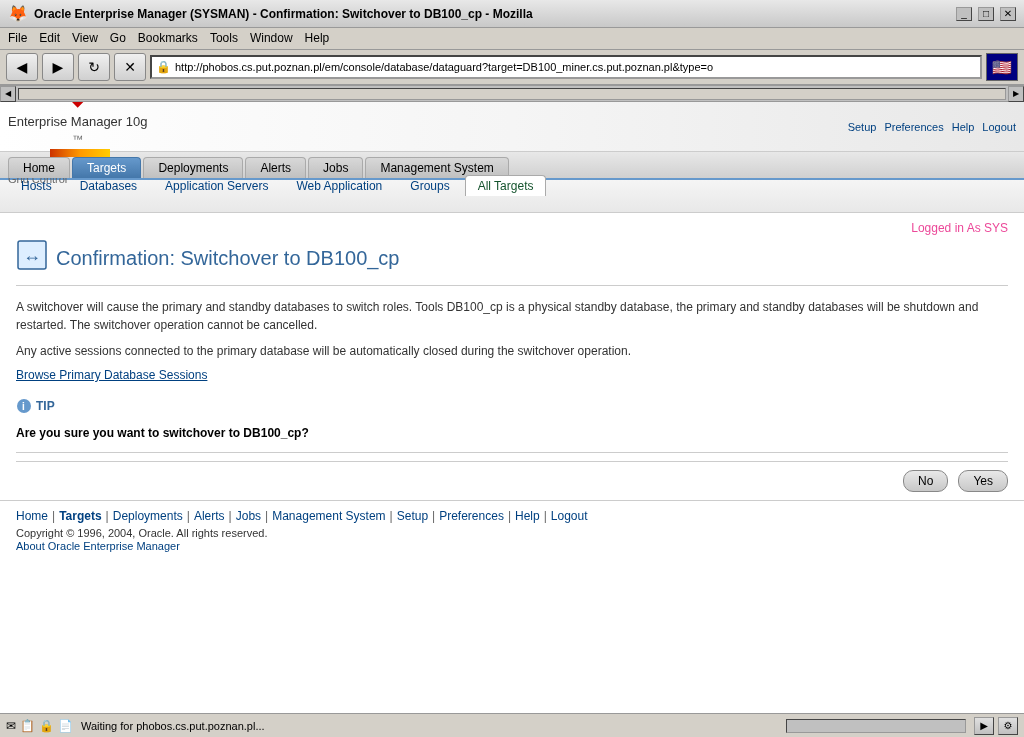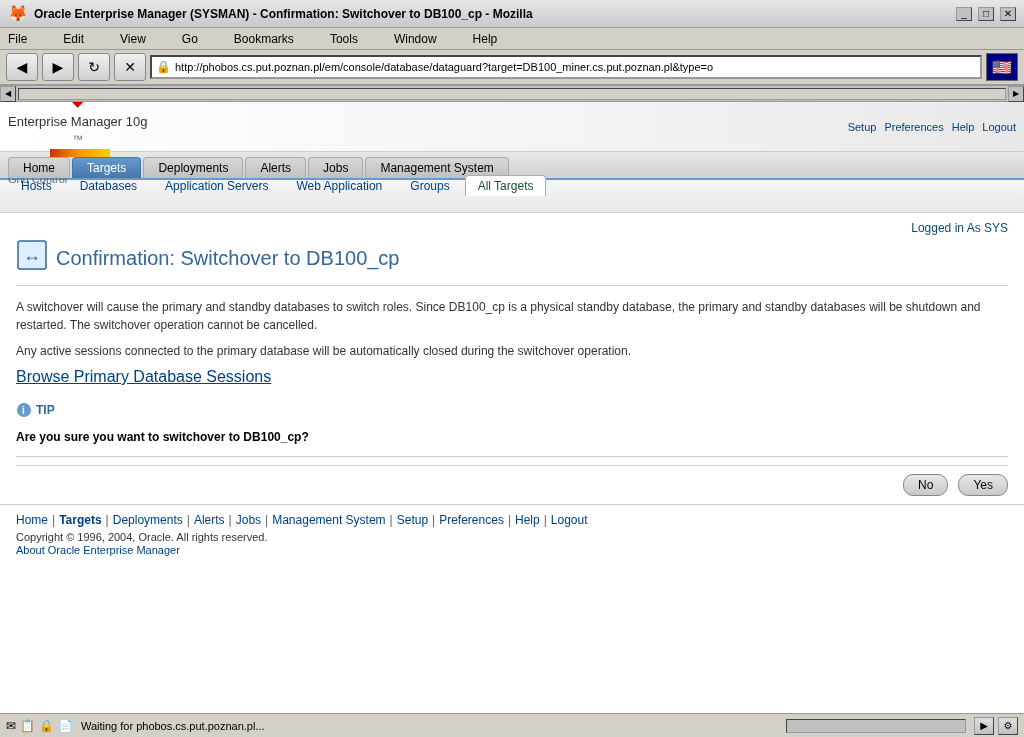--- a/index.html
+++ b/index.html
@@ -14,24 +14,23 @@
       gap: 6px;
       border-bottom: 1px solid #999;
       height: 28px;
     }
     .browser-title { font-size: 12px; font-weight: bold; color: #000; flex: 1; }
 
     .browser-menubar {
       background: #d4d0c8;
       padding: 2px 4px;
       display: flex;
-      gap: 28px;
+      gap: 4px;
       border-bottom: 1px solid #999;
       height: 22px;
-      align-items: center;
     }
     .browser-menubar span { font-size: 12px; cursor: pointer; padding: 1px 4px; }
 
     .browser-toolbar {
       background: #d4d0c8;
       padding: 3px 6px;
       display: flex;
       align-items: center;
       gap: 4px;
       border-bottom: 2px solid #999;
@@ -175,21 +174,21 @@
     }
 
     
     .oracle-content {
       padding: 8px 16px;
       background: #fff;
     }
     .logged-in {
       text-align: right;
       font-size: 12px;
-      color: #0c4a6e;
+      color: #ec4899;
       margin-bottom: 4px;
     }
     .page-title {
       display: flex;
       align-items: center;
       gap: 8px;
       margin-bottom: 12px;
       border-bottom: 1px solid #ccc;
       padding-bottom: 8px;
     }
@@ -205,21 +204,21 @@
     .desc-text {
       font-size: 12px;
       color: #333;
       line-height: 1.5;
       margin-bottom: 8px;
     }
     .link-text {
       color: #004080;
       text-decoration: underline;
       cursor: pointer;
-      font-size: 16px;
+      font-size: 12px;
     }
     .tip-row {
       display: flex;
       align-items: flex-start;
       gap: 4px;
       margin: 8px 0 12px 0;
       font-size: 12px;
       color: #336699;
     }
     .confirm-question {
@@ -379,21 +378,21 @@
     <div class="page-title">
       <div class="page-title-icon">
         <svg width="32" height="32" viewBox="0 0 32 32">
           <rect x="2" y="2" width="28" height="28" rx="2" fill="#ddeeff" stroke="#336699" stroke-width="1.5"></rect>
           <text x="7" y="22" font-size="18" fill="#336699">↔</text>
         </svg>
       </div>
       <h1>Confirmation: Switchover to DB100_cp</h1>
     </div>
 
-    <p class="desc-text">A switchover will cause the primary and standby databases to switch roles. Since DB100_cp is a physical standby database, the primary and standby databases will be shutdown and restarted. The switchover operation cannot be cancelled.</p>
+    <p class="desc-text">A switchover will cause the primary and standby databases to switch roles. Tools DB100_cp is a physical standby database, the primary and standby databases will be shutdown and restarted. The switchover operation cannot be cancelled.</p>
     <p class="desc-text">Any active sessions connected to the primary database will be automatically closed during the switchover operation.</p>
     <a href="#" class="link-text">Browse Primary Database Sessions</a>
 
     <div class="tip-row">
       <div style="display:flex;align-items:center;gap:4px;margin-top:8px;">
         <svg width="16" height="16">
           <circle cx="8" cy="8" r="7" fill="#6699cc"></circle>
           <text x="6" y="12" font-size="10" fill="white" font-weight="bold">i</text>
         </svg>
         <span style="font-weight:bold;color:#336699;">TIP</span>

